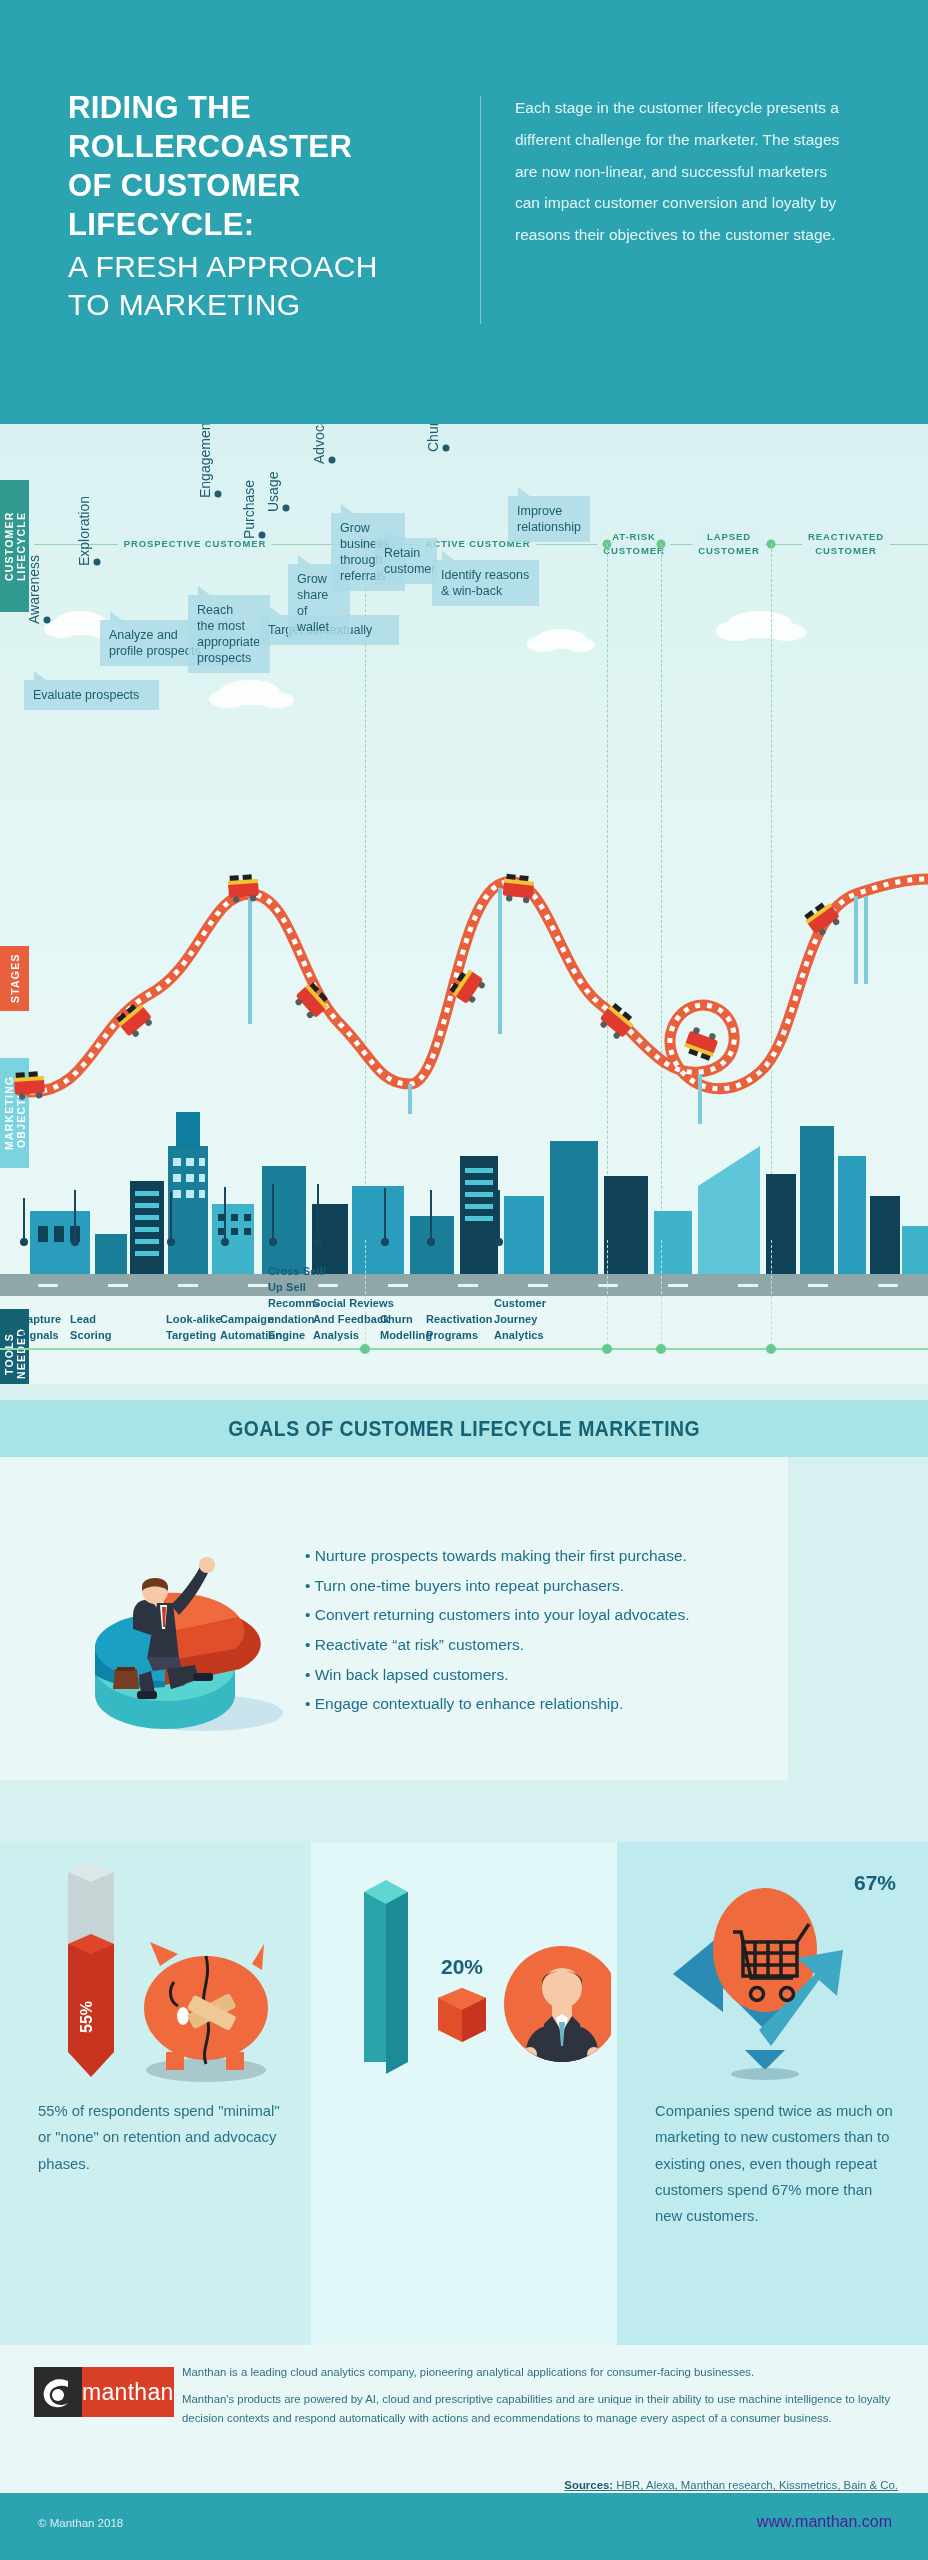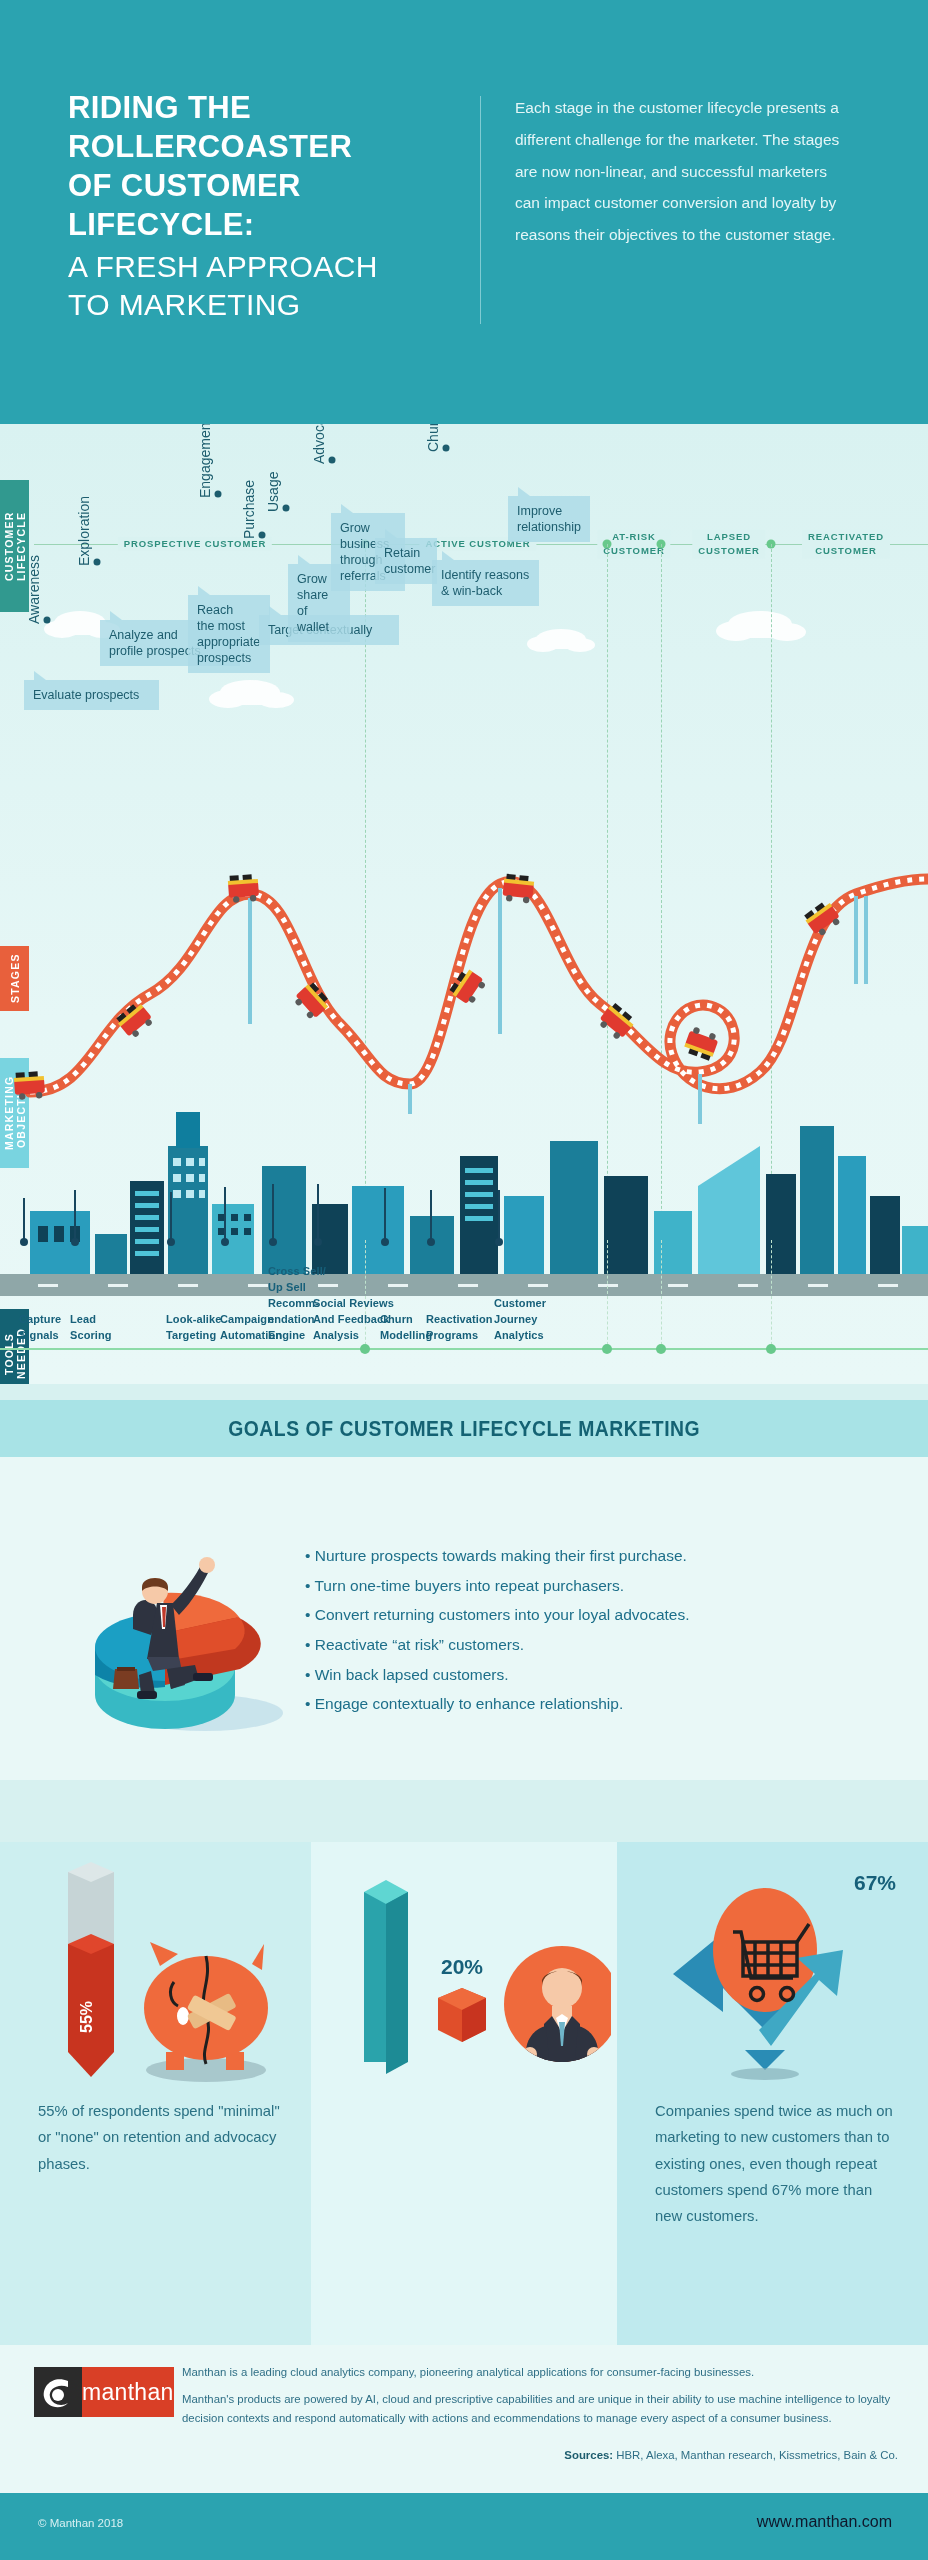--- a/index.html
+++ b/index.html
@@ -150,21 +150,21 @@
   .goals-band h2 {
     color: #146273; font-size: 22px; font-weight: bold; letter-spacing: .6px;
     font-family: "Liberation Sans", sans-serif; transform: scaleX(.88);
   }
   .goals-notch {
     position: absolute; left: 50%; top: 1457px; transform: translateX(-50%);
     width:0;height:0;border-left:12px solid transparent;border-right:12px solid transparent;
     border-top: 15px solid #a8e3e6;
   }
   .goals-body {
-    position: absolute; left: 0; top: 1457px; width: 928px; height: 323px;
+    position: absolute; left: 0; top: 1457px; width: 788px; height: 323px;
     background: #e9f8f7;
   }
   .goals-list {
     position: absolute; left: 305px; top: 86px; width: 580px;
     color: #1d6f8a; font-size: 15.5px; line-height: 1.72;
   }
   .goals-list li { list-style: none; margin-bottom: 3px; }
   .goals-list li:before { content: "• "; }
 
   
@@ -207,29 +207,29 @@
   .logo-word {
     flex:1; background:#d93f26; color:#fff; font-size:23px;
     display:flex; align-items:center; justify-content:center; letter-spacing:.3px;
   }
   .foot-text {
     position:absolute; left: 182px; top: 18px; width: 720px;
     color: #2f6f86; font-size: 11.4px; line-height: 1.62;
   }
   .foot-text p { margin-bottom: 9px; }
   .foot-sources {
-    position:absolute; right: 30px; top: 104px; color:#2f6f86; font-size: 11.4px;
+    position:absolute; right: 30px; top: 134px; color:#2f6f86; font-size: 11.4px; text-decoration: underline;
   }
   .foot-sources b { color:#1d5d6e; }
   .bottombar {
     position:absolute; left:0; top: 2493px; width:928px; height: 67px;
     background: #2ba3b0;
   }
   .bb-left { position:absolute; left:38px; top:24px; color:#d8f0f2; font-size:11.5px; }
-  .bb-right { position:absolute; right:36px; top:20px; color:#0f172a; font-size:16px; }
+  .bb-right { position:absolute; right:36px; top:20px; color:#4c1d95; font-size:16px; }
 </style>
 </head>
 <body>
 
 <div id="page">
 
   <div class="header">
     <div class="header-inner">
       <div class="title-col">
         <div class="title-main">

